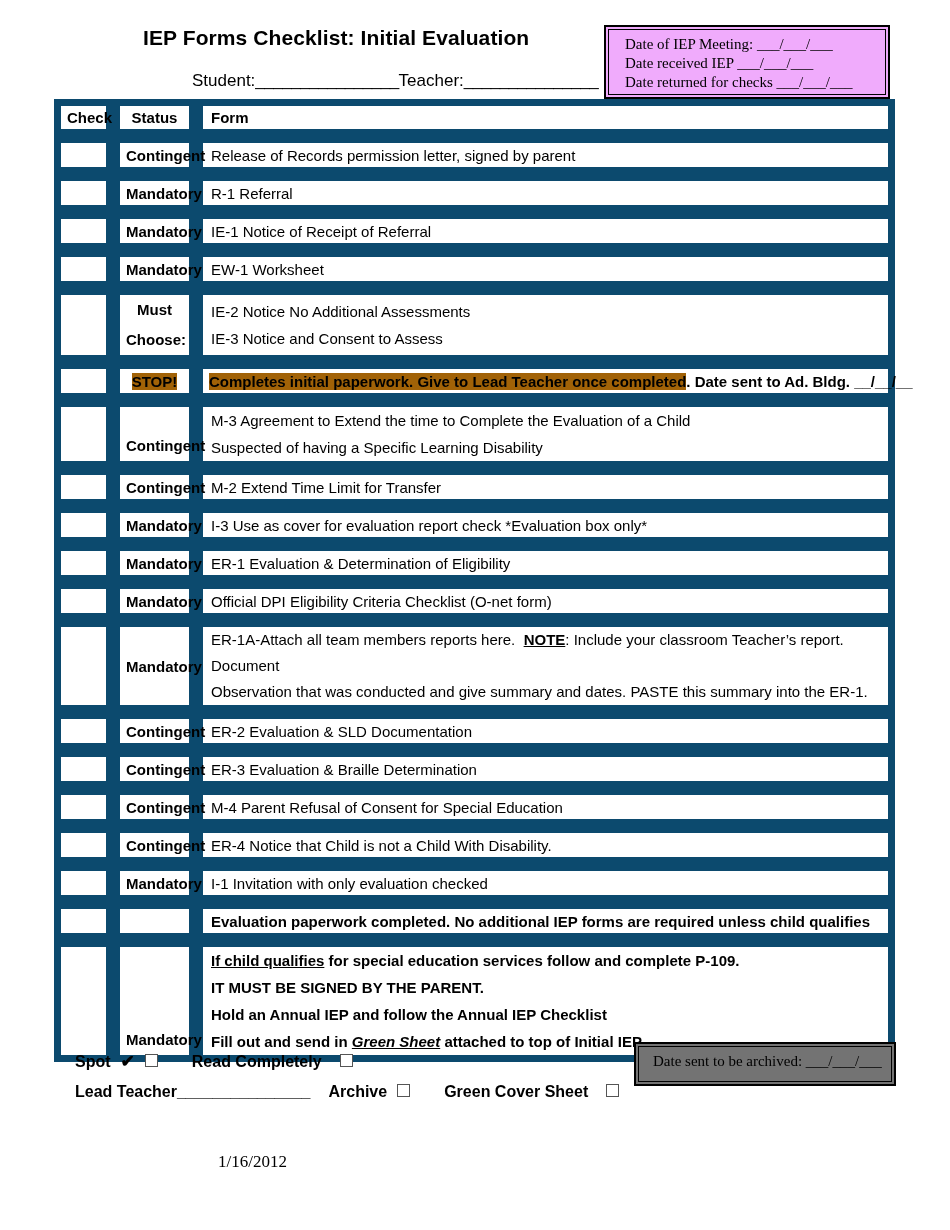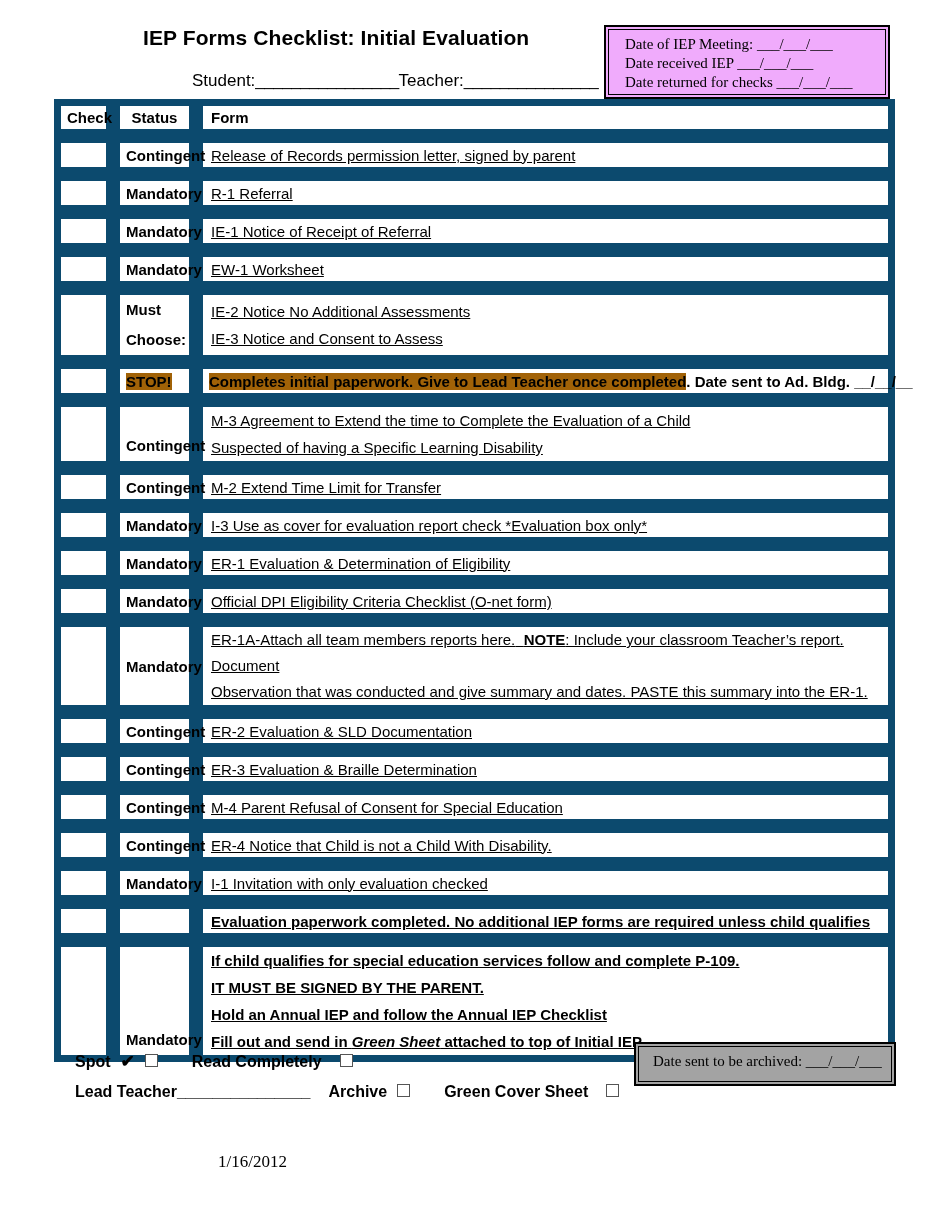--- a/index.html
+++ b/index.html
@@ -85,25 +85,26 @@
 
   .checklist-table th {
     font-weight: bold;
     height: 37px;
   }
   th.h-check, th.h-status { text-align: center; }
   th.h-form { text-align: left; padding-left: 8px; }
 
   td.cell-check { }
   td.cell-status {
+    text-align: center;
     font-weight: bold;
     white-space: nowrap;
   }
   td.cell-status.bottom { vertical-align: bottom; padding-bottom: 7px; }
-  td.cell-form { padding-left: 8px; text-decoration: underline; }
+  td.cell-form { padding-left: 8px; }
 
   .row-1 td { height: 38px; }
   .row-2 td { height: 54px; }
   .row-4 td { height: 96px; }
 
   .form-line { line-height: 27px; }
   .form-line.tight { line-height: 26px; }
 
   
   .hl {
@@ -146,21 +147,21 @@
 
   
   .archive-box {
     position: absolute;
     left: 634px;
     top: 1042px;
     width: 262px;
     height: 44px;
     border: 2px solid #000;
     box-sizing: border-box;
-    background: #a3a3a3;
+    background: #737373;
   }
   .archive-box-inner {
     border: 1px solid #000;
     margin: 2px;
     height: calc(100% - 4px);
     box-sizing: border-box;
     padding: 6px 0 0 14px;
     font-family: "Liberation Serif", serif;
     font-size: 15px;
     white-space: nowrap;

